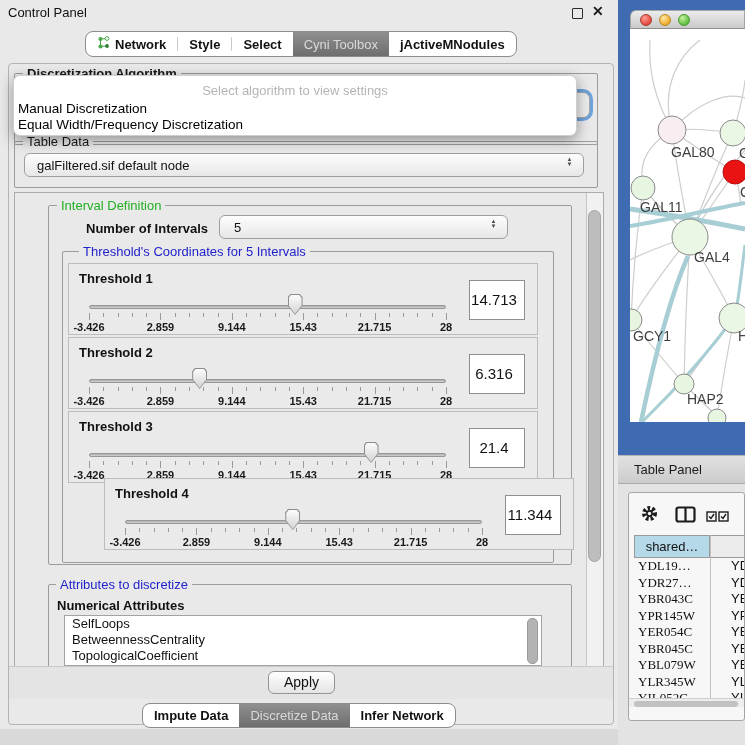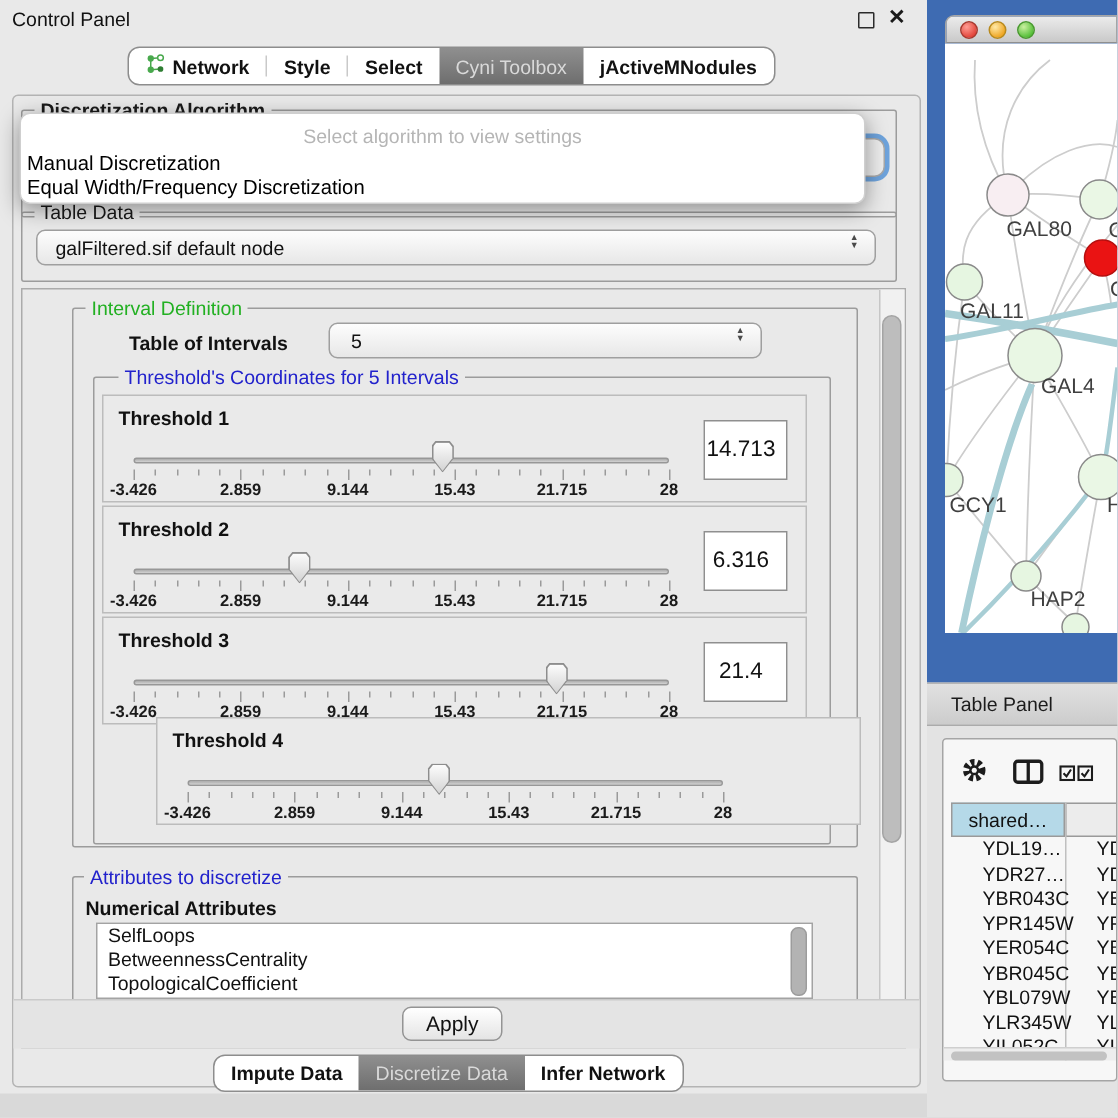--- a/index.html
+++ b/index.html
@@ -113,21 +113,21 @@
   .tp-box { position:absolute; left:628px; top:492px; width:117px; height:229px; background:#f7f7f7;
     border:1px solid #a5a5a5; border-radius:3px; overflow:hidden; }
   .tp-toolbar { position:absolute; left:0; top:0; width:100%; height:42px; }
   .tp-header { position:absolute; top:42px; left:0; width:200px; height:23px; }
   .th-cell { position:absolute; top:0; height:23px; border:1px solid #9a9a9a; font-size:13px;
     color:#111; text-align:center; line-height:21px; overflow:hidden; }
   .th-cell.c1 { left:5px; width:76px; background:#b5d9e8; }
   .th-cell.c2 { left:81px; width:120px; background:#ececec; text-align:left; padding-left:55px; }
   .tp-rows { position:absolute; top:65px; left:0; width:200px; }
   .tp-row { height:16.5px; font-size:13px; color:#111; position:relative; }
-  .tp-row .c1 { position:absolute; left:26px; }
+  .tp-row .c1 { position:absolute; left:9px;font-family:Liberation Serif, serif; }
   .tp-row .c2 { position:absolute; left:102px; }
   .tp-divider { position:absolute; left:81px; top:42px; width:1px; height:172px; background:#c0c0c0; }
   .tp-hsb { position:absolute; left:0; top:205px; width:117px; height:9px; background:#ededed; border-top:1px solid #cfcfcf; }
   .tp-hsb .thumb { position:absolute; left:5px; top:1.5px; width:104px; height:6px; background:#c2c2c2; border-radius:3px; }
   .ticon { position:absolute; top:12px; }
 </style>
 </head>
 <body>
 
 <div id="stage">
@@ -191,21 +191,21 @@
       </span>
   </div>
 
   <div class="scrollpanel"></div>
   <div class="vsb-track"></div>
   <div class="vsb-thumb"></div>
 
   <div class="group" style="left:48px; top:205px; width:524px; height:360px;">
     <span class="group-title green">Interval Definition</span>
   </div>
-  <div class="noi-label">Table of Intervals</div>
+  <div class="noi-label">Number of Intervals</div>
   <div class="combo" style="left:219px; top:215px; width:289px;">
     <span class="val" style="left:14px;">5</span>
     <span class="spinner">
         <span>▲</span>
         <span>▼</span>
       </span>
   </div>
 
   <div class="group" style="left:62px; top:251px; width:492px; height:312px;">
     <span class="group-title blue" style="left:16px;">Threshold's Coordinates for 5 Intervals</span>
@@ -326,20 +326,21 @@
       <div class="tick-label" style="left: 162.8px; top: 57px;">9.144</div>
       <div class="tick-label" style="left: 234.2px; top: 57px;">15.43</div>
       <div class="tick-label" style="left: 305.6px; top: 57px;">21.715</div>
       <div class="tick-label" style="left: 377px; top: 57px;">28</div>
     </div>
   <div class="thr-box" style="top:478px;margin-left:36px;">
     <div class="thr-label">Threshold 4</div>
     <div class="thr-track"></div>
     <div class="thr-handle" style="left: 180.288px;"></div>
     <div class="tickzone"></div>
+    <div class="thr-value">11.344</div>
   <div class="tick" style="left: 20px; top: 49px; height: 7px;"></div>
       <div class="tick" style="left: 34.28px; top: 49px; height: 4px;"></div>
       <div class="tick" style="left: 48.56px; top: 49px; height: 4px;"></div>
       <div class="tick" style="left: 62.84px; top: 49px; height: 4px;"></div>
       <div class="tick" style="left: 77.12px; top: 49px; height: 4px;"></div>
       <div class="tick" style="left: 91.4px; top: 49px; height: 7px;"></div>
       <div class="tick" style="left: 105.68px; top: 49px; height: 4px;"></div>
       <div class="tick" style="left: 119.96px; top: 49px; height: 4px;"></div>
       <div class="tick" style="left: 134.24px; top: 49px; height: 4px;"></div>
       <div class="tick" style="left: 148.52px; top: 49px; height: 4px;"></div>

